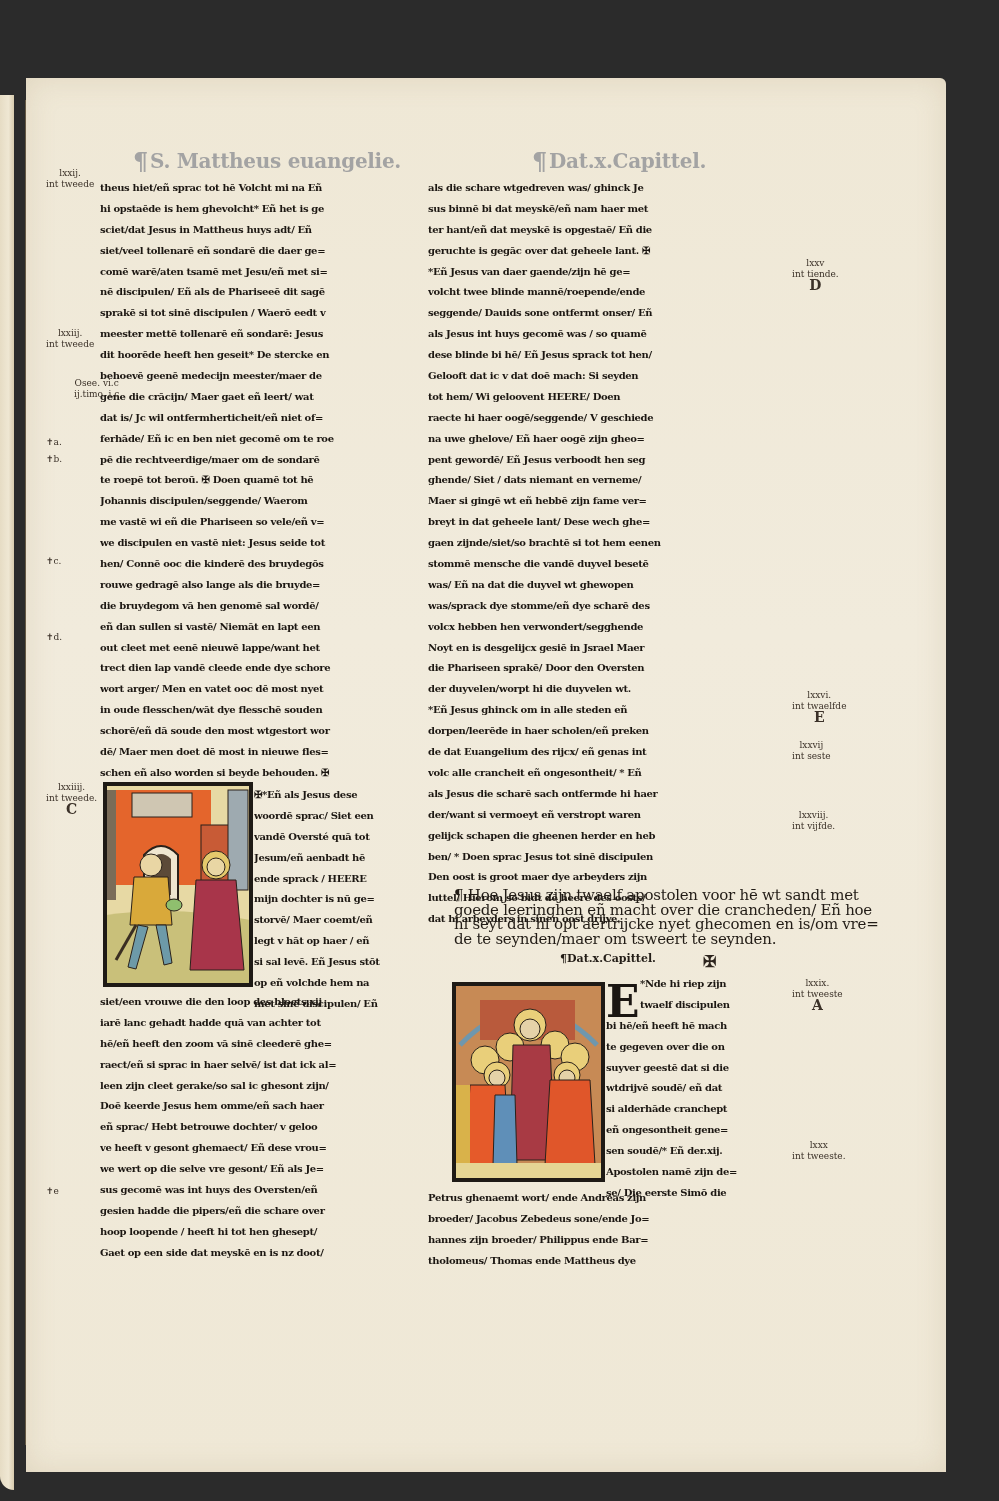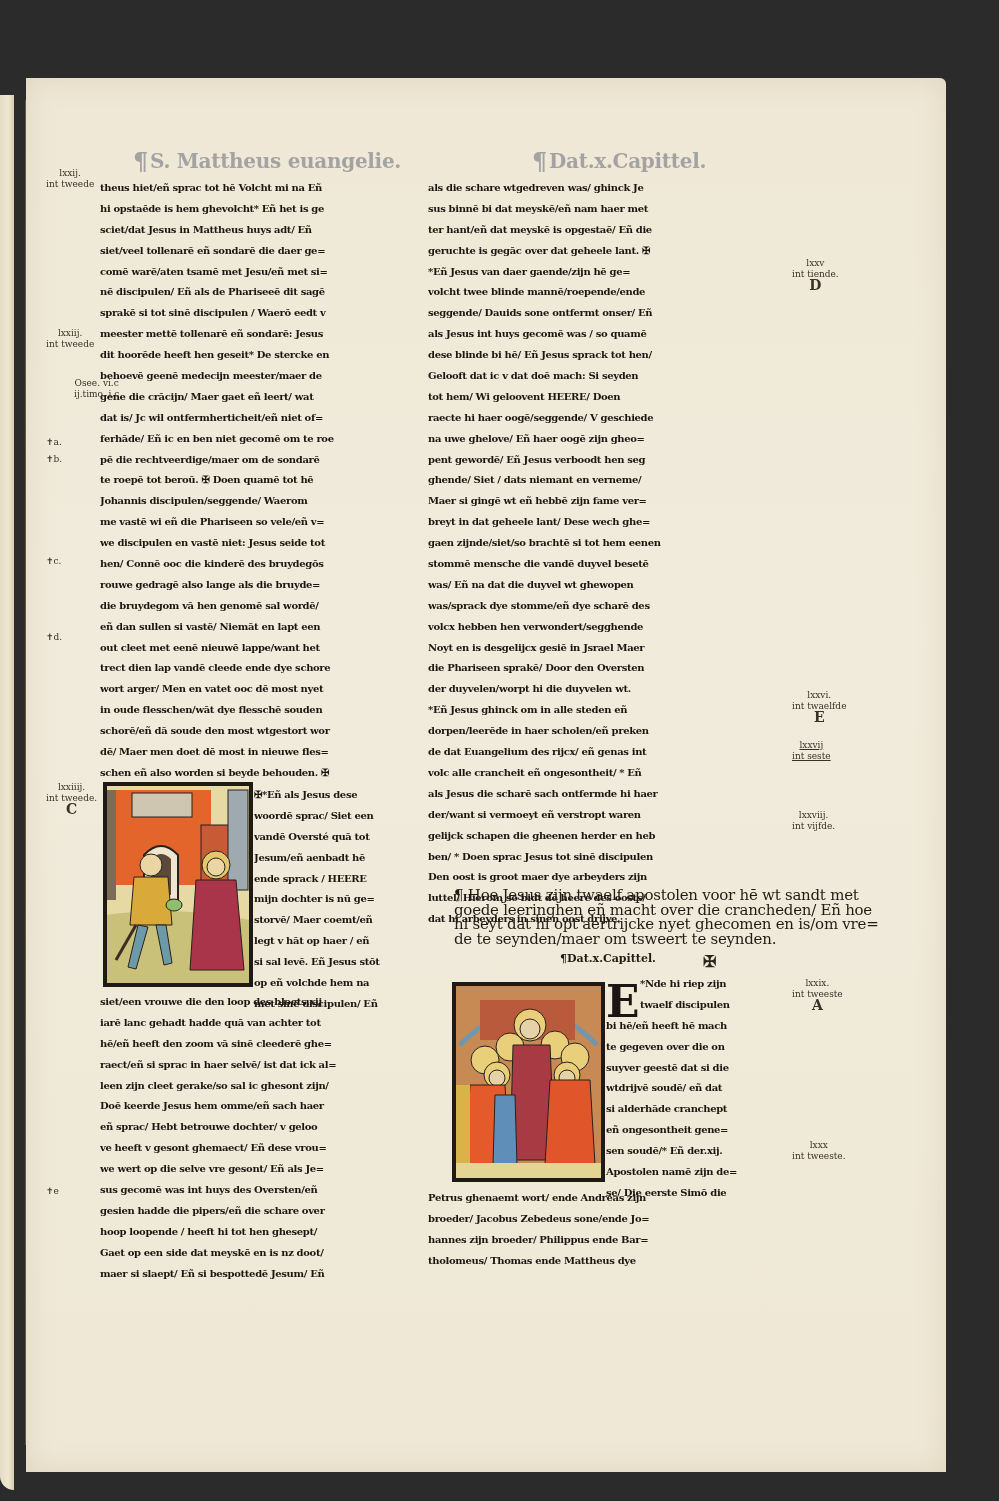--- a/index.html
+++ b/index.html
@@ -152,21 +152,20 @@
     <div class="line">raect/eñ si sprac in haer selvē/ ist dat ick al=</div>
     <div class="line">leen zijn cleet gerake/so sal ic ghesont zijn/</div>
     <div class="line">Doē keerde Jesus hem omme/eñ sach haer</div>
     <div class="line">eñ sprac/ Hebt betrouwe dochter/ v geloo</div>
     <div class="line">ve heeft v gesont ghemaect/ Eñ dese vrou=</div>
     <div class="line">we wert op die selve vre gesont/ Eñ als Je=</div>
     <div class="line">sus gecomē was int huys des Oversten/eñ</div>
     <div class="line">gesien hadde die pipers/eñ die schare over</div>
     <div class="line">hoop loopende / heeft hi tot hen ghesept/</div>
     <div class="line">Gaet op een side dat meyskē en is nz doot/</div>
-    <div class="line">maer si slaept/ Eñ si bespottedē Jesum/ Eñ</div>
   </div>
 
 <div class="col col-right" id="rc-top">
     <div class="line">als die schare wtgedreven was/ ghinck Je</div>
     <div class="line">sus binnē bi dat meyskē/eñ nam haer met</div>
     <div class="line">ter hant/eñ dat meyskē is opgestaē/ Eñ die</div>
     <div class="line">geruchte is gegāc over dat geheele lant. ✠</div>
     <div class="line">  *Eñ Jesus van daer gaende/zijn hē ge=</div>
     <div class="line">volcht twee blinde mannē/roepende/ende</div>
     <div class="line">seggende/ Dauids sone ontfermt onser/ Eñ</div>
@@ -299,21 +298,21 @@
     <div class="margin-note" style="left: 792px; top: 258px;">
       <div>lxxv</div>
       <div>int tiende.</div>
       <span class="margin-letter">D</span>
     </div>
     <div class="margin-note" style="left: 792px; top: 690px;">
       <div>lxxvi.</div>
       <div>int twaelfde</div>
       <span class="margin-letter">E</span>
     </div>
-    <div class="margin-note" style="left: 792px; top: 740px; text-decoration: underline;">
+    <div class="margin-note" style="left: 792px; top: 740px;">
       <div>lxxvij</div>
       <div>int seste</div>
     </div>
     <div class="margin-note" style="left: 792px; top: 810px;">
       <div>lxxviij.</div>
       <div>int vijfde.</div>
     </div>
     <div class="margin-note" style="left: 792px; top: 978px;">
       <div>lxxix.</div>
       <div>int tweeste</div>

